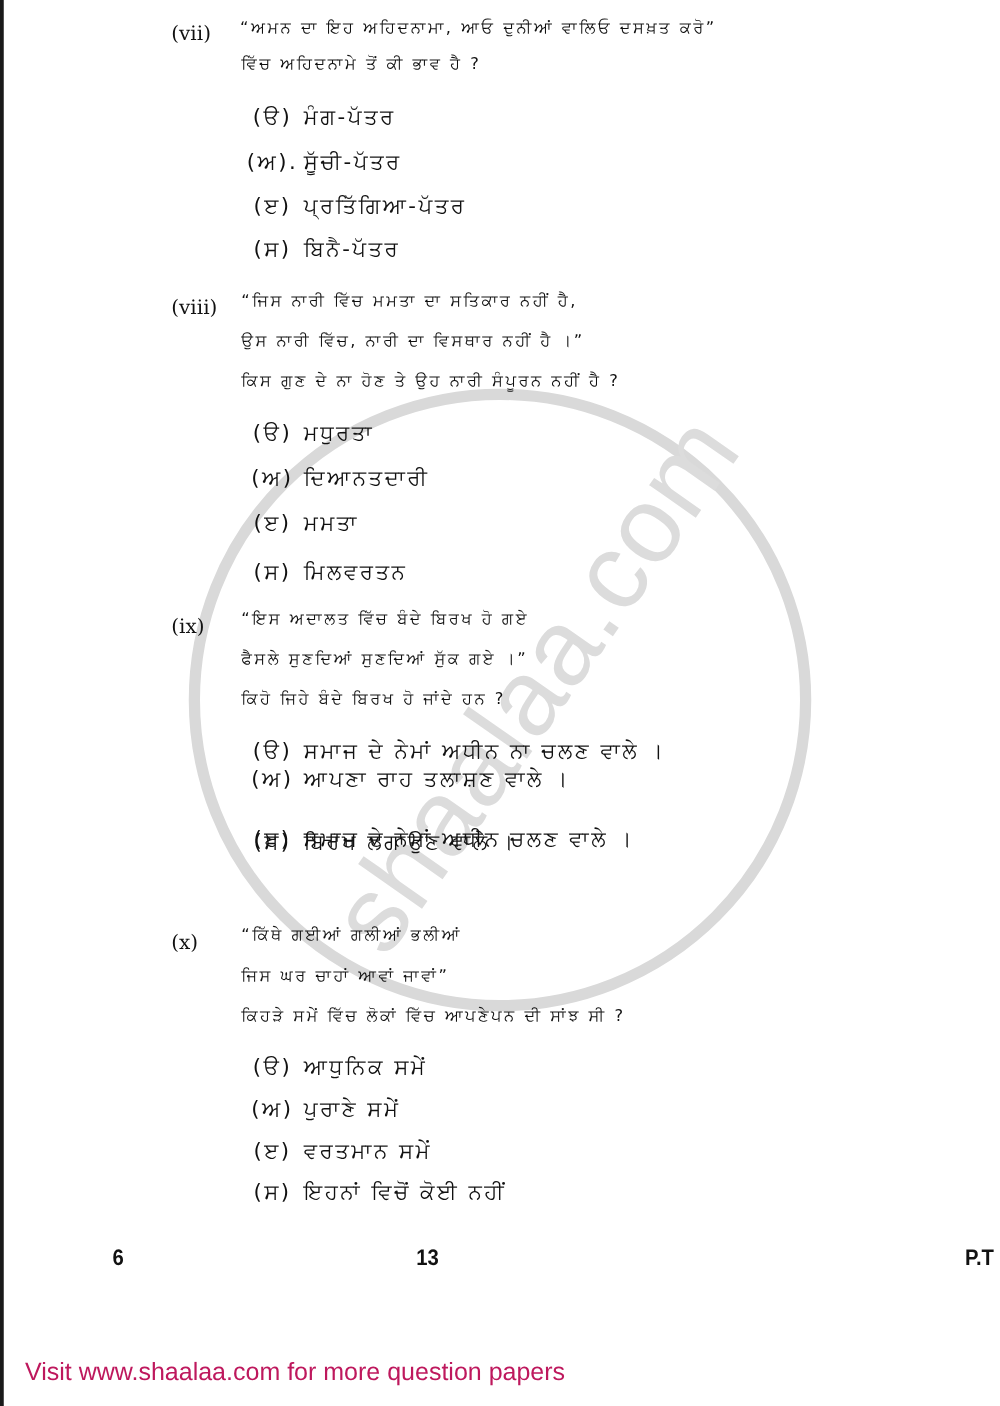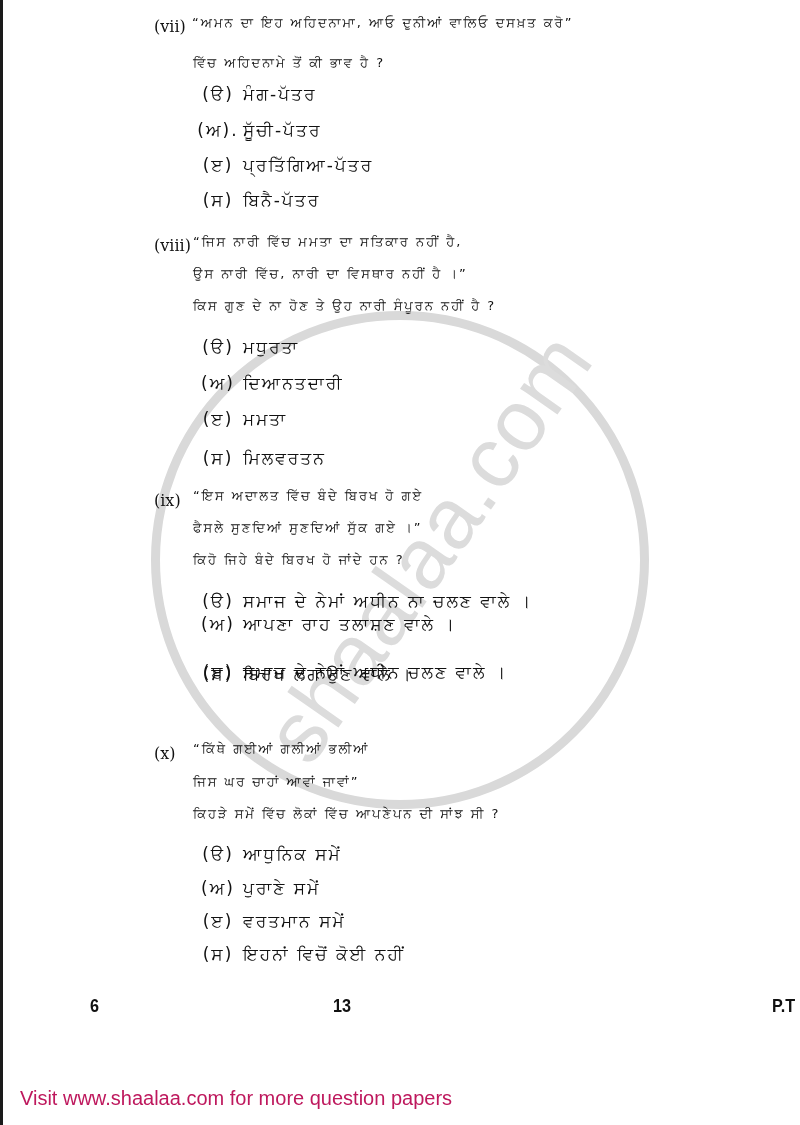--- a/index.html
+++ b/index.html
@@ -52,21 +52,20 @@
       left: 0;
       width: 800px;
       z-index: 1;
     }
     .q-num {
       position: absolute;
       left: 137px;
       font-family: "DejaVu Serif", serif;
       font-size: 16px;
       color: #111;
-      margin-left: 17px;
     }
     .q-line {
       position: absolute;
       left: 193px;
       font-size: 13px;
       letter-spacing: 2px;
       white-space: nowrap;
       color: #111;
     }
     .opt {
@@ -110,21 +109,21 @@
 <body>
 
 <div class="left-edge"></div>
 
 <div class="watermark-circle"></div>
 <div class="watermark-text">shaalaa.com</div>
 
 <div class="question">
   <span class="q-num" style="top:17px">(vii)</span>
   <span class="q-line" style="top:15px;left:192px">“ਅਮਨ ਦਾ ਇਹ ਅਹਿਦਨਾਮਾ, ਆਓ ਦੁਨੀਆਂ ਵਾਲਿਓ ਦਸਖ਼ਤ ਕਰੋ”</span>
-  <span class="q-line" style="top:55px">ਵਿੱਚ ਅਹਿਦਨਾਮੇ ਤੋਂ ਕੀ ਭਾਵ ਹੈ ?</span>
+  <span class="q-line" style="top:44px">ਵਿੱਚ ਅਹਿਦਨਾਮੇ ਤੋਂ ਕੀ ਭਾਵ ਹੈ ?</span>
   <div class="opt" style="top:84px">
     <span class="opt-label">(ੳ)</span><span class="opt-text">ਮੰਗ-ਪੱਤਰ</span>
   </div>
   <div class="opt" style="top:120px">
     <span class="opt-label">(ਅ).</span><span class="opt-text">ਸੂੱਚੀ-ਪੱਤਰ</span>
   </div>
   <div class="opt" style="top:155px">
     <span class="opt-label">(ੲ)</span><span class="opt-text">ਪ੍ਰਤਿੱਗਿਆ-ਪੱਤਰ</span>
   </div>
   <div class="opt" style="top:190px">

